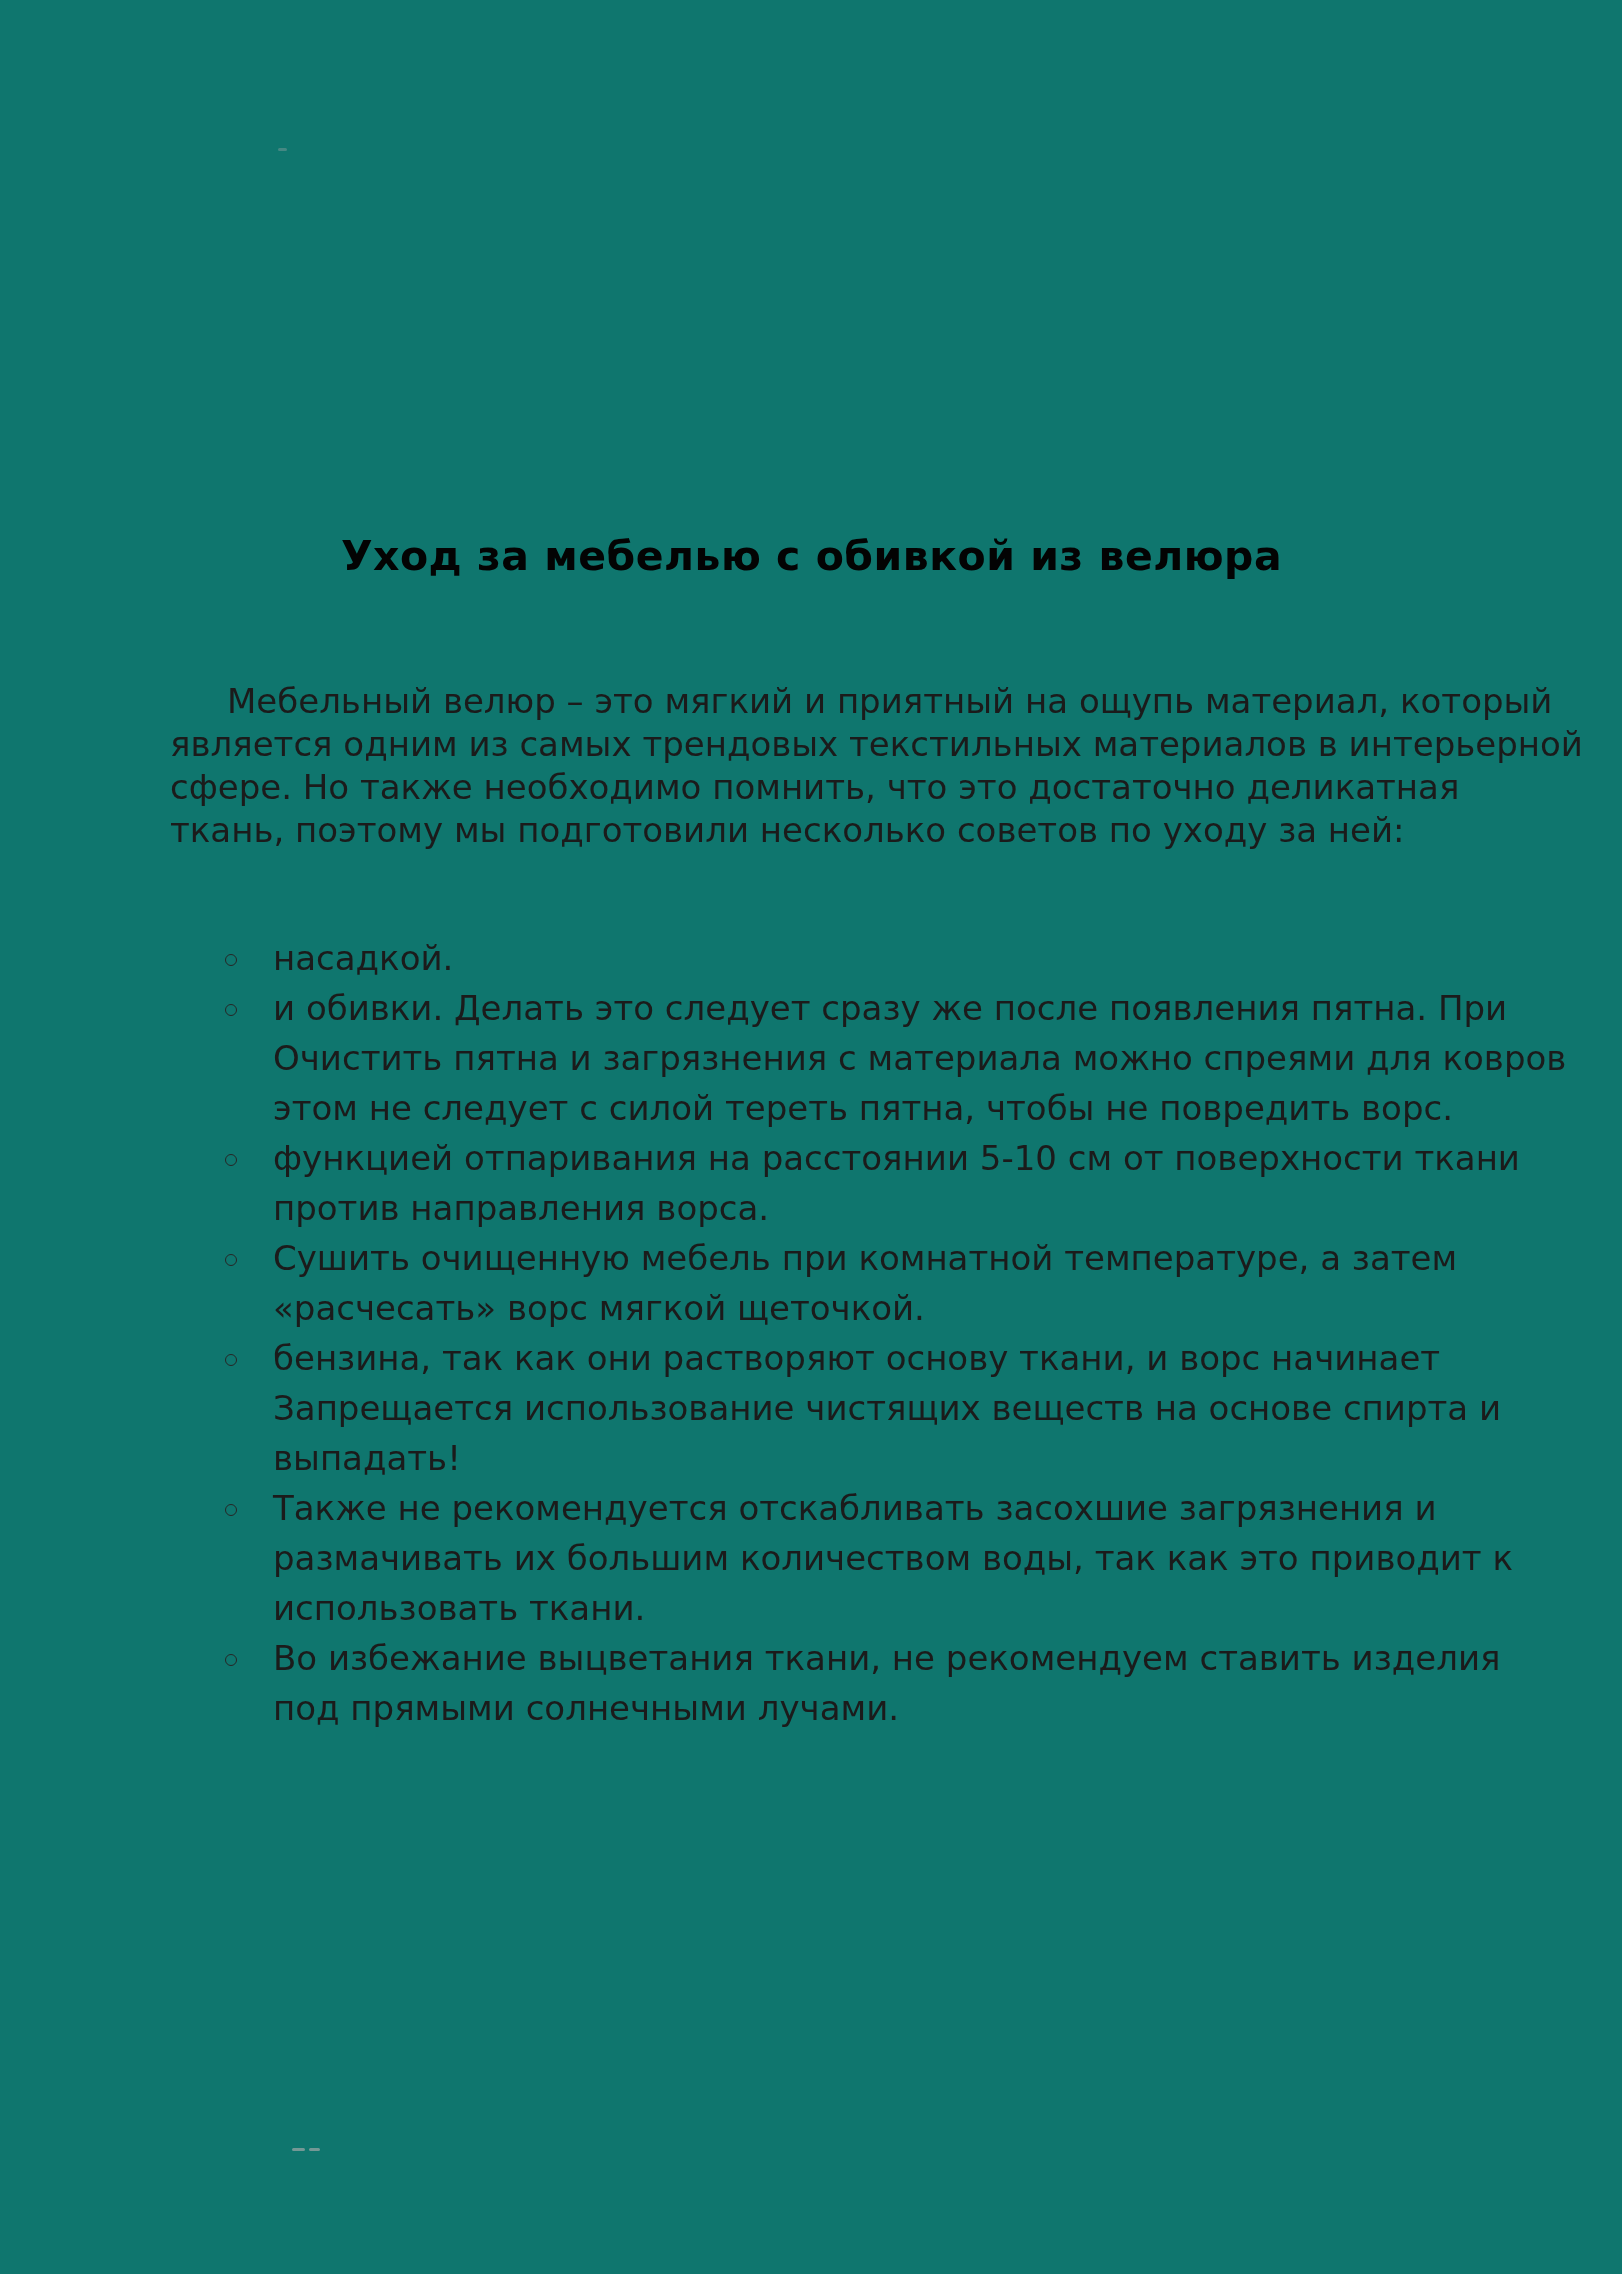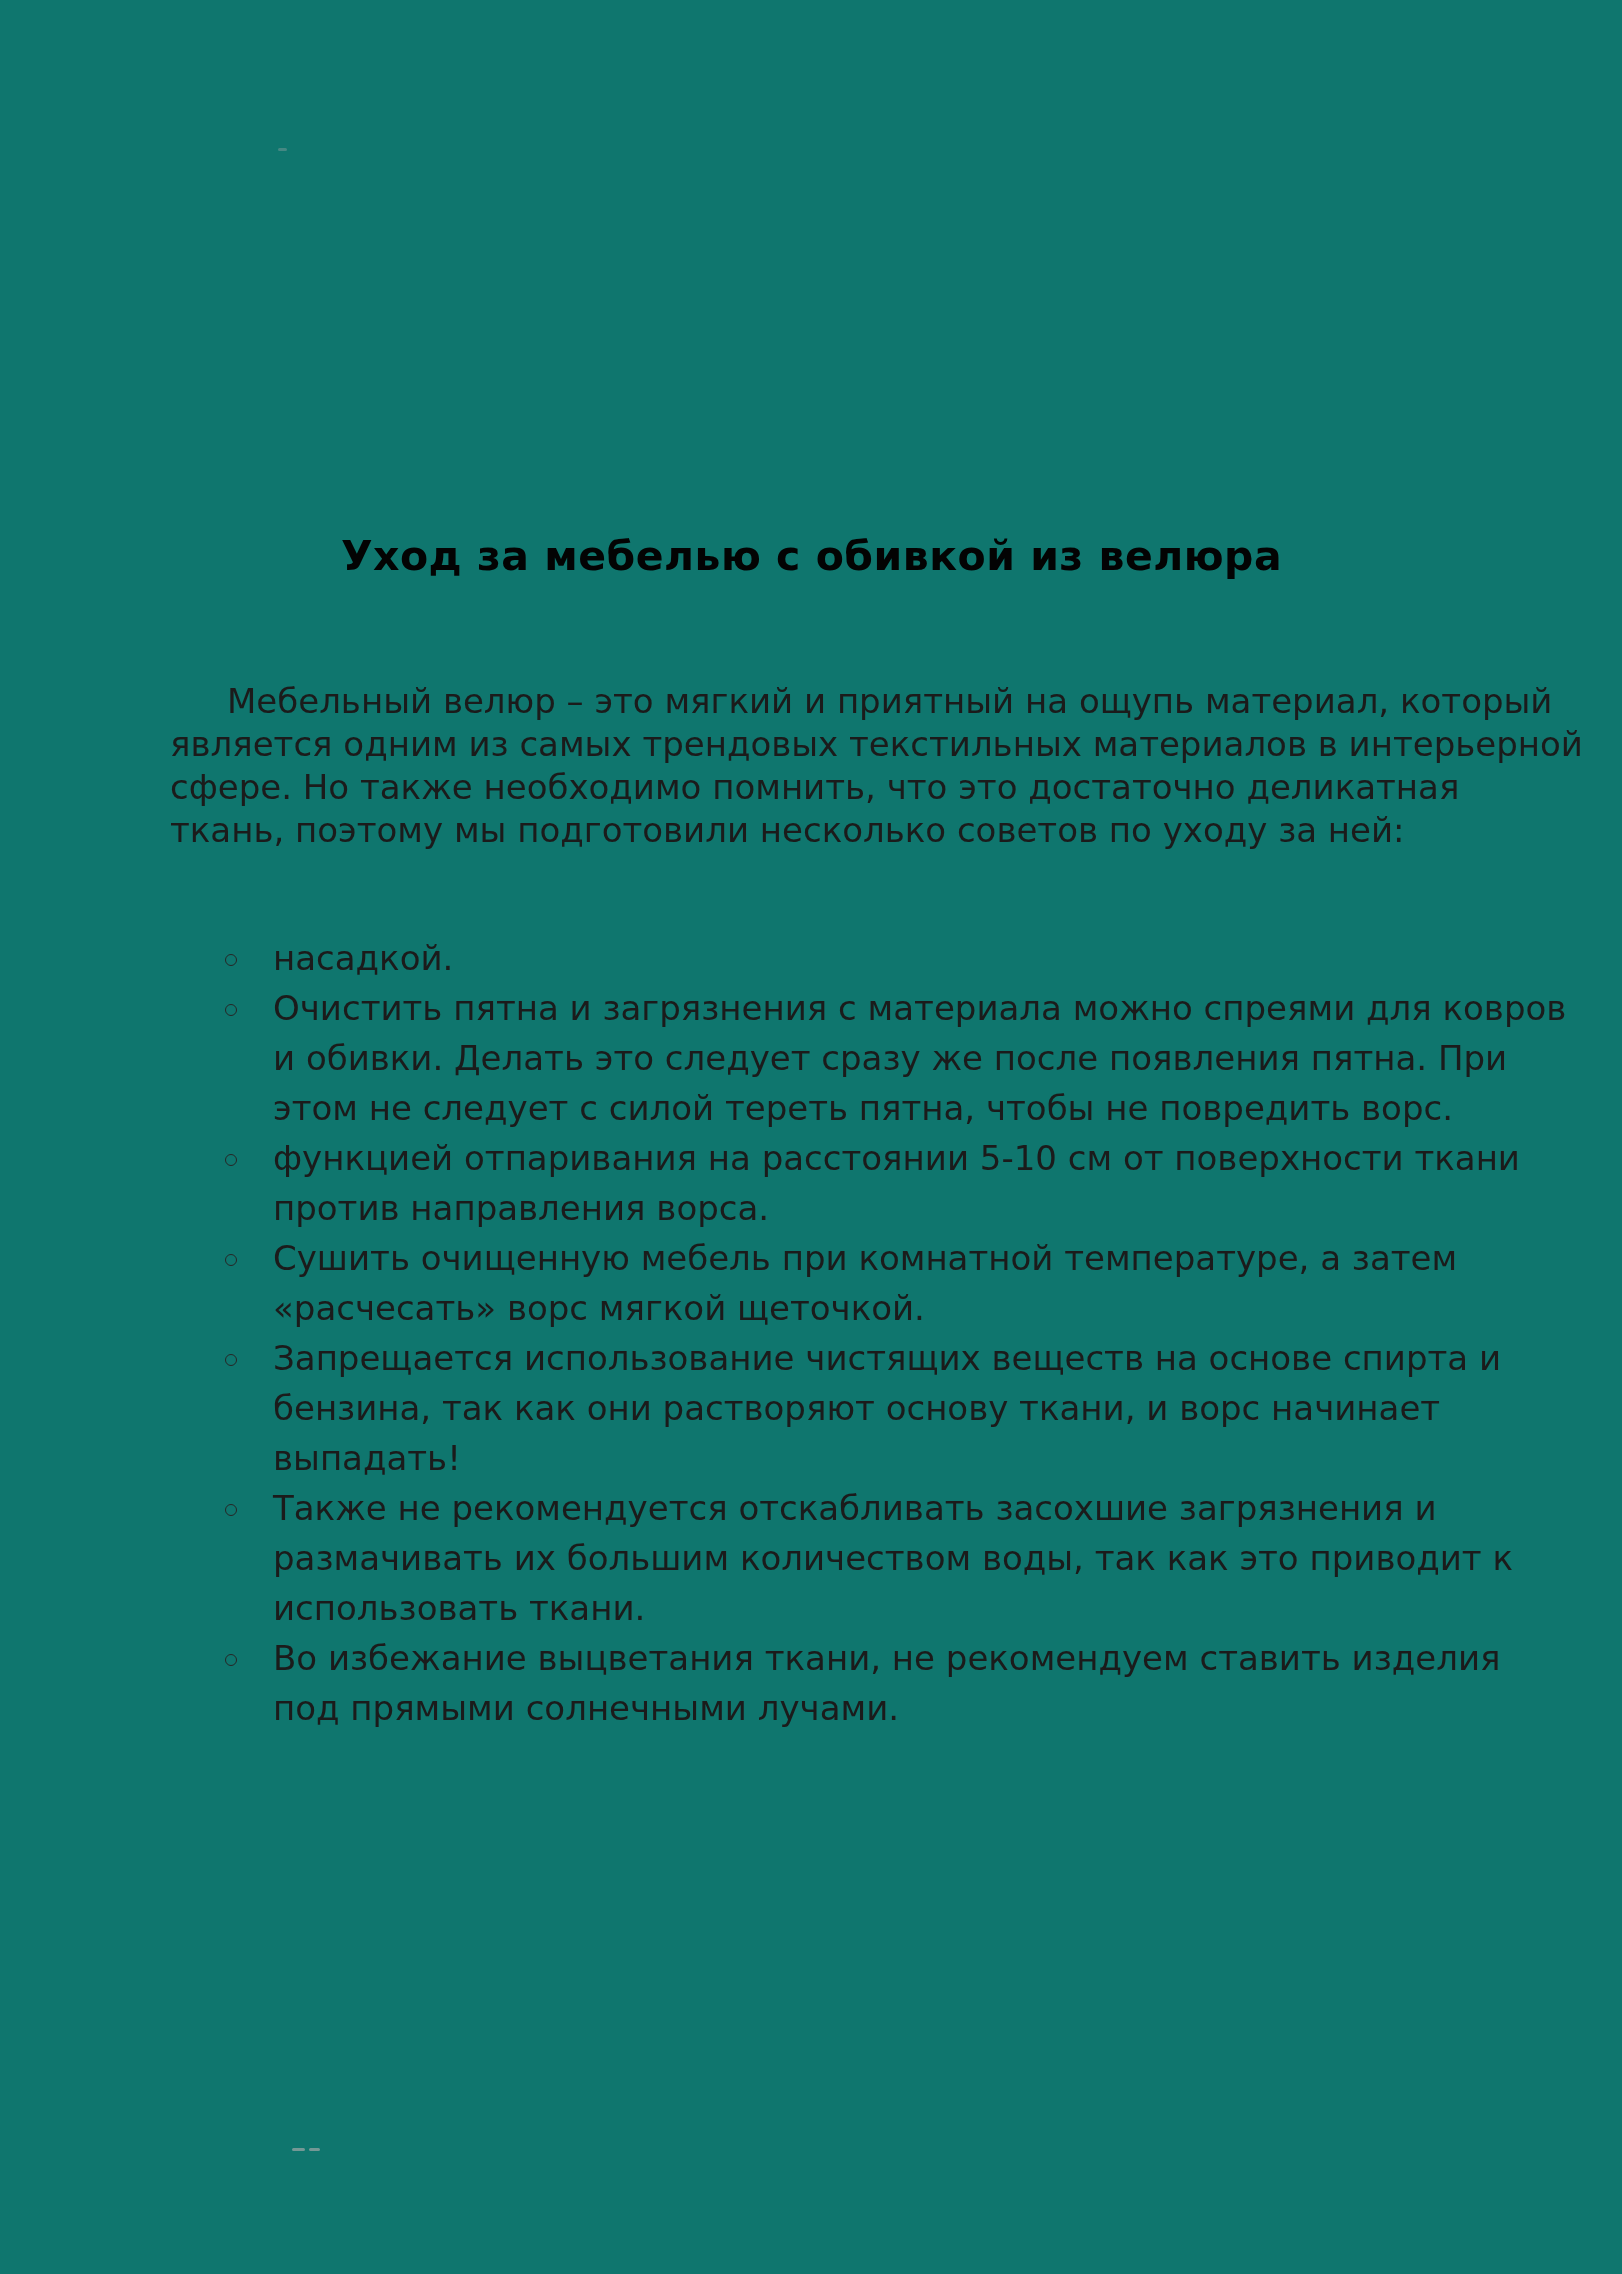--- a/index.html
+++ b/index.html
@@ -114,22 +114,22 @@
     <li class="bullet">
       <span class="bullet-marker"></span>
       <div class="bullet-lines">
         <div class="line">насадкой.</div>
       </div>
     </li>
 
     <li class="bullet">
       <span class="bullet-marker"></span>
       <div class="bullet-lines">
+        <div class="line">и обивки. Делать это следует сразу же после появления пятна. При</div>
         <div class="line">Очистить пятна и загрязнения с материала можно спреями для ковров</div>
-        <div class="line">и обивки. Делать это следует сразу же после появления пятна. При</div>
         <div class="line">этом не следует с силой тереть пятна, чтобы не повредить ворс.</div>
       </div>
     </li>
 
     <li class="bullet">
       <span class="bullet-marker"></span>
       <div class="bullet-lines">
         <div class="line">функцией отпаривания на расстоянии 5-10 см от поверхности ткани</div>
         <div class="line">против направления ворса.</div>
       </div>
@@ -139,22 +139,22 @@
       <span class="bullet-marker"></span>
       <div class="bullet-lines">
         <div class="line">Сушить очищенную мебель при комнатной температуре, а затем</div>
         <div class="line">«расчесать» ворс мягкой щеточкой.</div>
       </div>
     </li>
 
     <li class="bullet">
       <span class="bullet-marker"></span>
       <div class="bullet-lines">
+        <div class="line">бензина, так как они растворяют основу ткани, и ворс начинает</div>
         <div class="line">Запрещается использование чистящих веществ на основе спирта и</div>
-        <div class="line">бензина, так как они растворяют основу ткани, и ворс начинает</div>
         <div class="line">выпадать!</div>
       </div>
     </li>
 
     <li class="bullet">
       <span class="bullet-marker"></span>
       <div class="bullet-lines">
         <div class="line">Также не рекомендуется отскабливать засохшие загрязнения и</div>
         <div class="line">размачивать их большим количеством воды, так как это приводит к</div>
         <div class="line">использовать ткани.</div>

